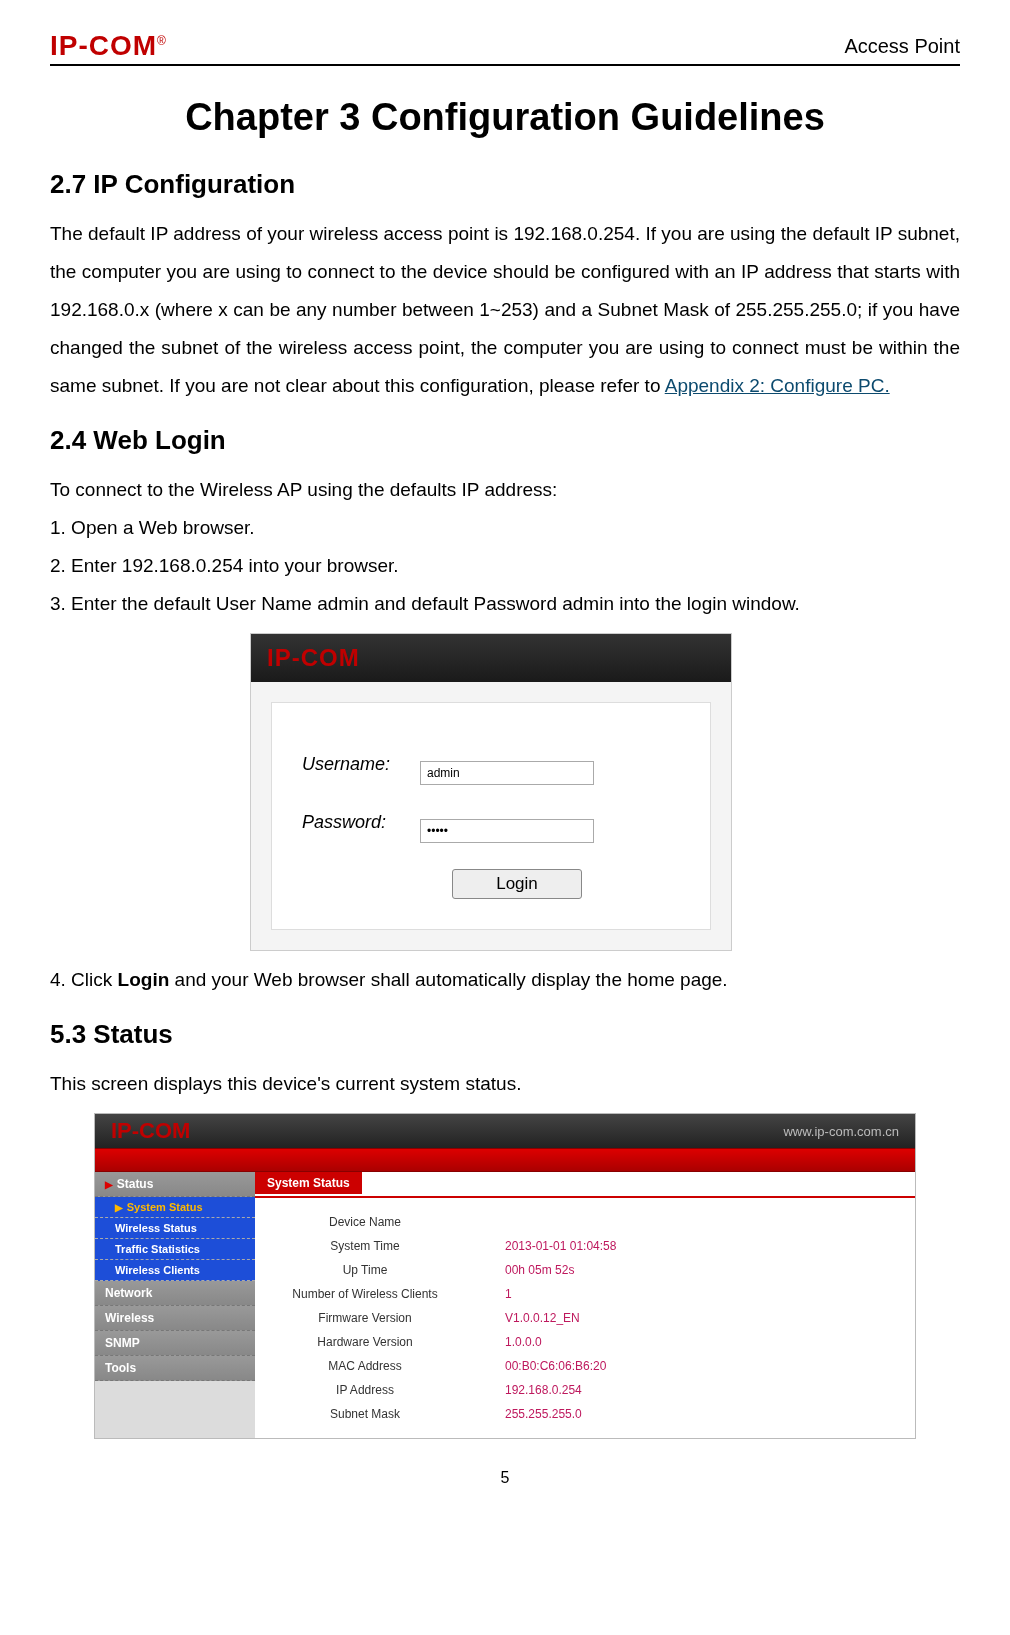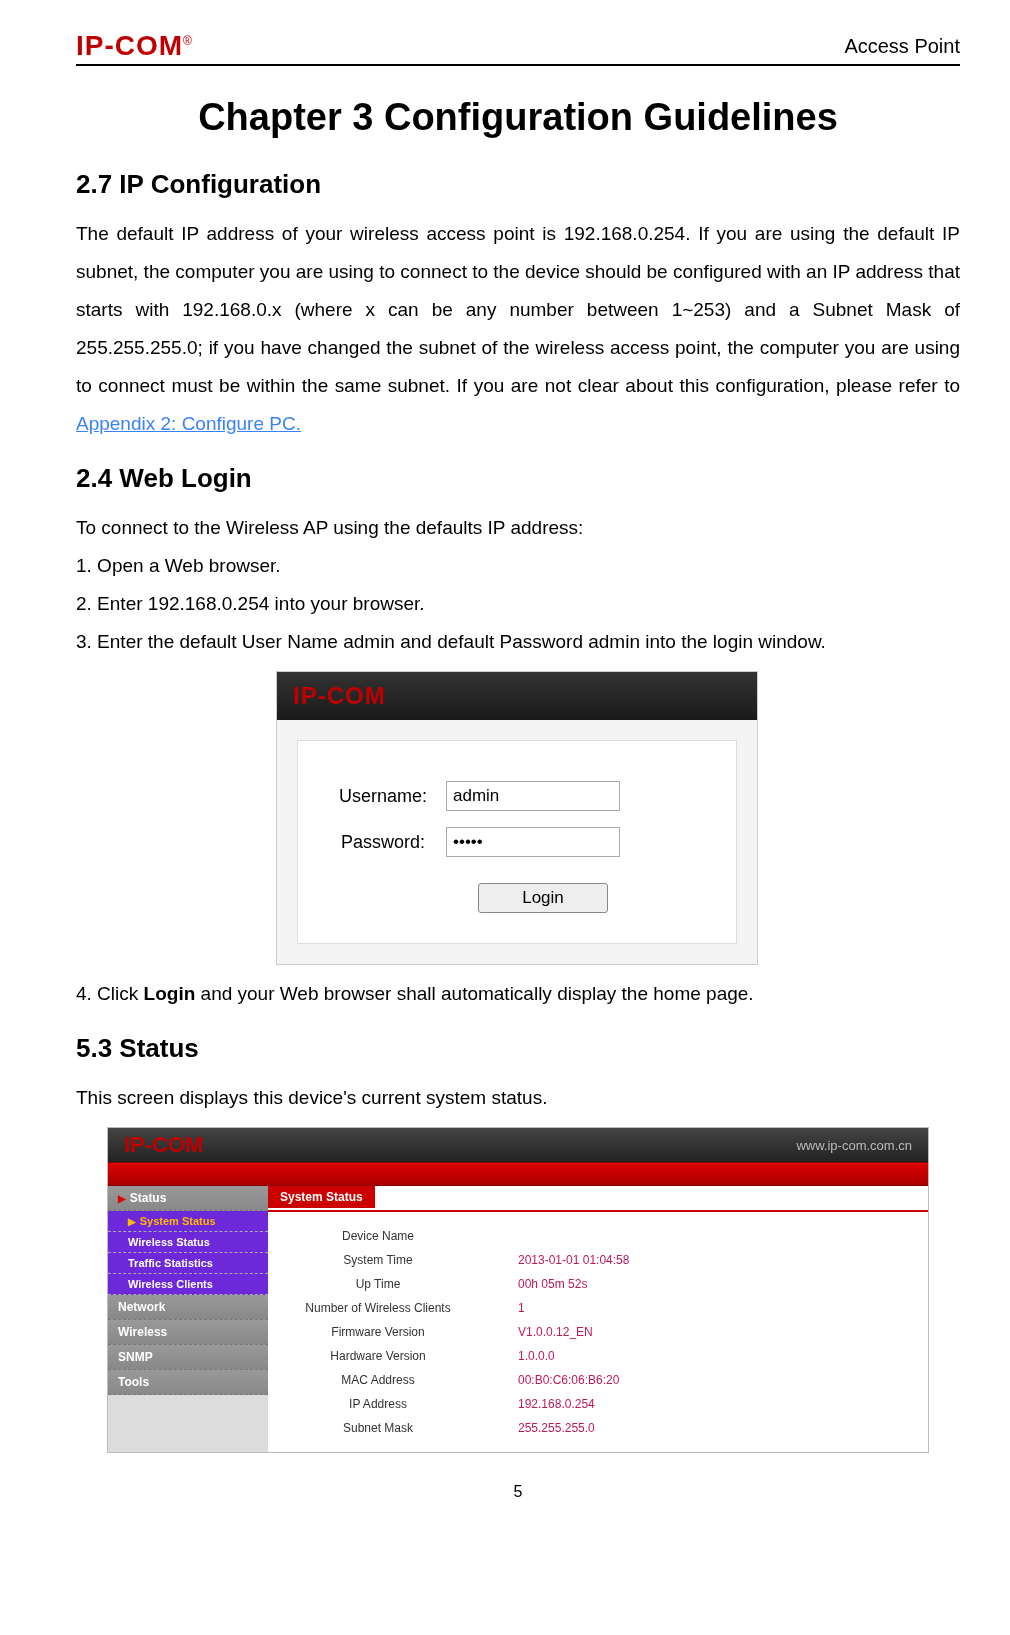--- a/index.html
+++ b/index.html
@@ -4,21 +4,21 @@
   <style>
     body {
       font-family: Arial, sans-serif;
       margin: 0;
       padding: 0;
       width: 1010px;
       background: white;
       color: #000;
     }
     .page {
-      padding: 30px 50px 20px 76px;
+      padding: 30px 50px 20px 50px;
     }
     .header-row {
       display: flex;
       justify-content: space-between;
       align-items: center;
       border-bottom: 2px solid #000;
       padding-bottom: 2px;
       margin-bottom: 30px;
     }
     .logo-text {
@@ -55,21 +55,21 @@
     .body-text {
       font-size: 19px;
       line-height: 2.0;
       text-align: justify;
     }
     .body-line {
       font-size: 19px;
       line-height: 2.0;
     }
     a.appendix-link {
-      color: #3b82f6;
+      color: #0c4a6e;
       text-decoration: underline;
     }
     .login-panel {
       width: 480px;
       margin: 10px auto 10px 200px;
       border: 1px solid #ccc;
       background: #f4f4f4;
     }
     .login-header {
       background: linear-gradient(#333, #1a1a1a);
@@ -88,29 +88,31 @@
       margin: 20px;
       padding: 40px 30px 30px 30px;
     }
     .login-row {
       display: flex;
       align-items: center;
       margin-bottom: 16px;
     }
     .login-label {
       width: 110px;
-      text-align: center;
+      text-align: left;
       font-size: 18px;
       padding-right: 8px;
+      font-style: italic;
     }
     .login-input {
       width: 160px;
       padding: 4px 6px;
-      font-size: 17px;
+      font-size: 12px;
       border: 1px solid #aaa;
+      margin-top: 18px;
     }
     .login-button {
       width: 130px;
       padding: 4px 16px;
       font-size: 17px;
       margin-left: 150px;
       margin-top: 10px;
       background: #eee;
       border: 1px solid #888;
       border-radius: 3px;
@@ -156,21 +158,21 @@
     .side-section {
       background: linear-gradient(#999,#888);
       color: #fff;
       padding: 5px 10px;
       font-weight: bold;
       border-bottom: 1px dashed #777;
       display:flex;
       align-items:center;
     }
     .side-item {
-      background: #6d28d9;
+      background: #1d4ed8;
       color: #fff;
       padding: 4px 10px 4px 20px;
       border-bottom: 1px dashed #aaa;
       font-weight: bold;
       font-size: 11px;
     }
     .side-item.active {
       color: #ffb800;
     }
     .arrow {

